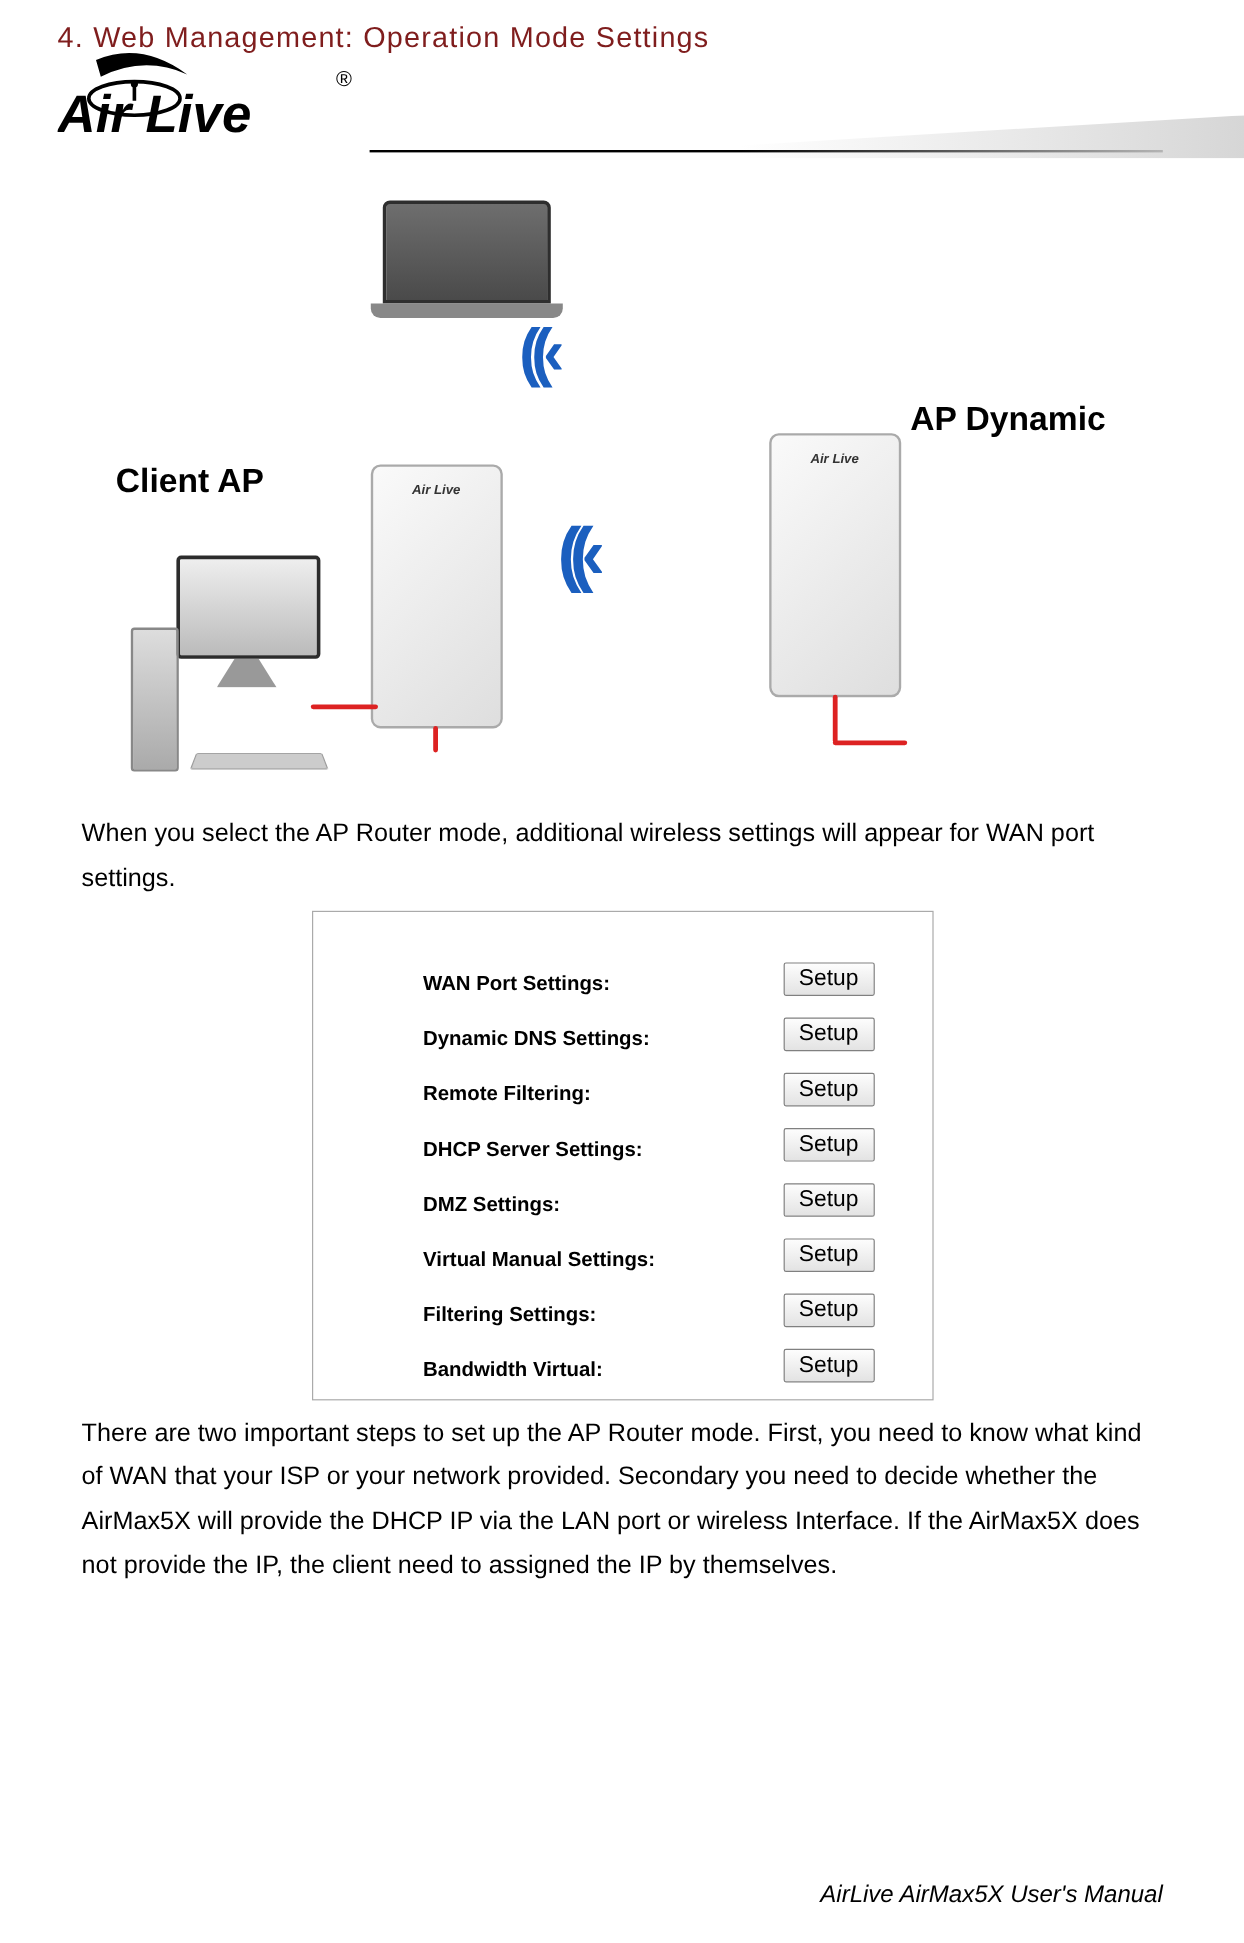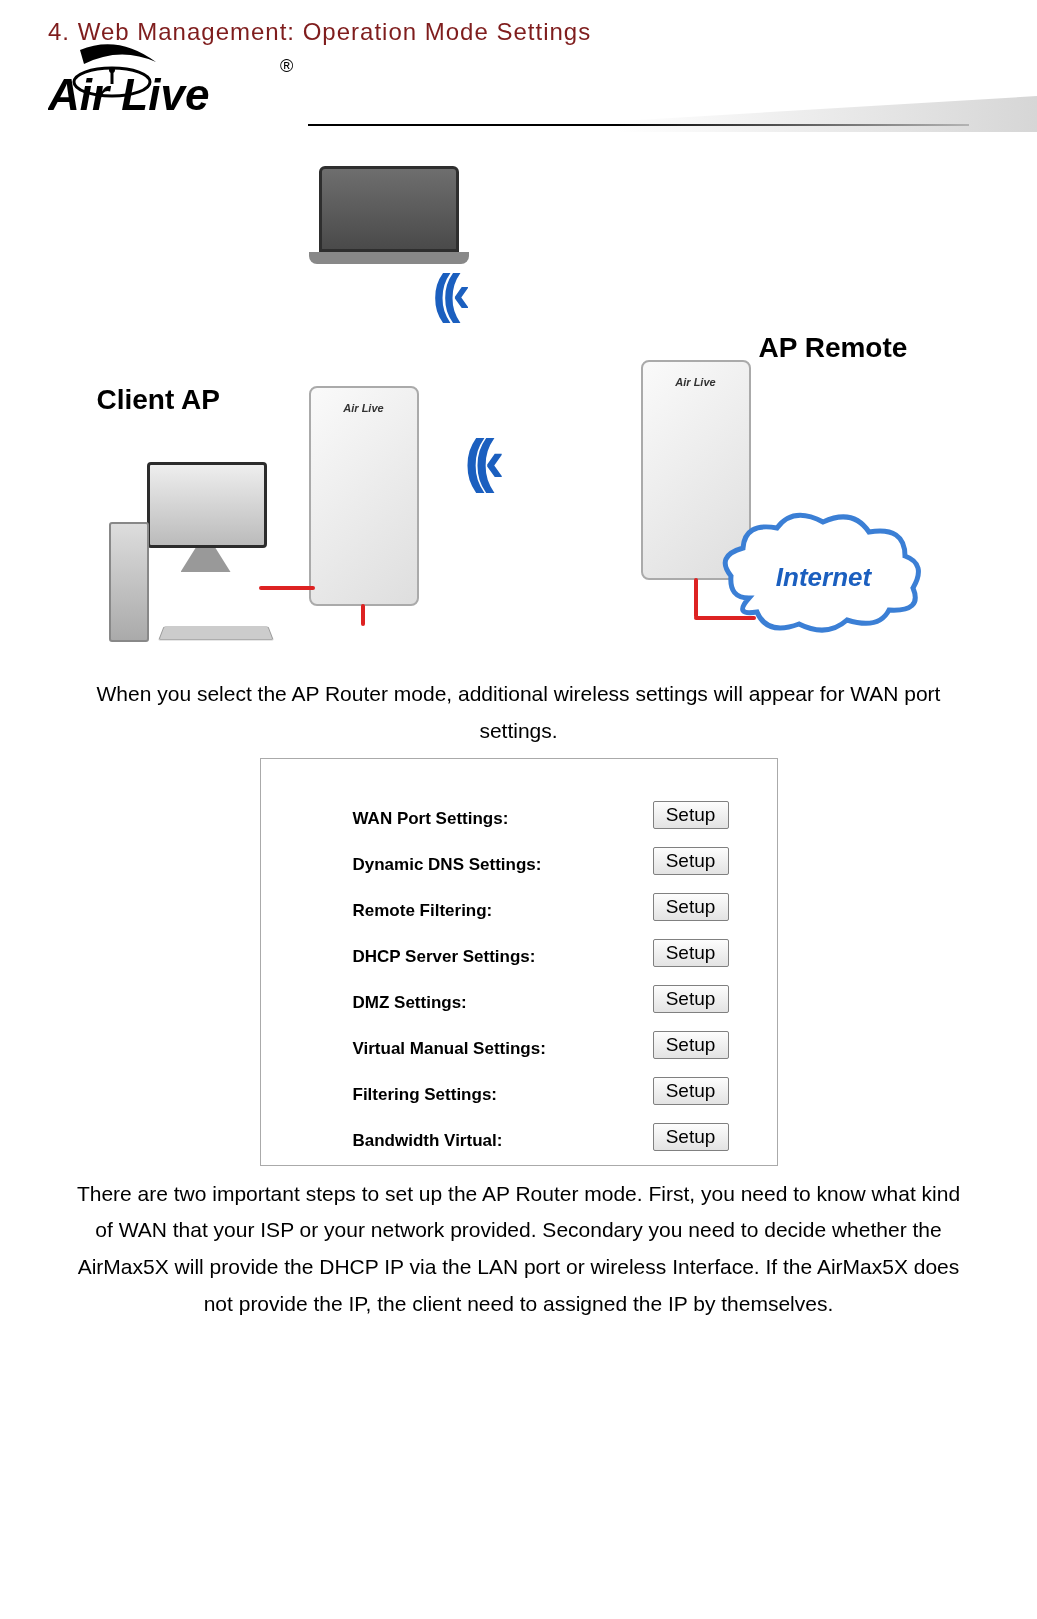--- a/index.html
+++ b/index.html
@@ -171,21 +171,20 @@
   .wire-red.v {
     width: 4px; height: auto;
   }
 
   
   .para {
     font-size: 21px;
     line-height: 1.75;
     margin: 2px 0;
     color: #000;
-    text-align: center;
   }
 
   
   .settings-box {
     width: 518px;
     margin: 8px auto 10px auto;
     border: 1.5px solid #aaa;
     padding: 24px 48px 14px 92px;
     background: #fff;
   }
@@ -272,38 +271,30 @@
       <div class="kb"></div>
     </div>
 
     <div class="ap-unit left">
       <div class="brand">Air Live</div>
     </div>
     <div class="ap-unit right">
       <div class="brand">Air Live</div>
     </div>
 
-    <div class="d-label" style="left:650px; top:166px;">AP Remote</div>
+    <div class="d-label" style="left:650px; top:166px;">AP Dynamic</div>
 
     <div class="wave wave-a">((‹</div>
     <div class="wave wave-b">((‹</div>
 
     <div class="wire-red" style="left:150px; top:420px; width:56px;"></div>
     <div class="wire-red v" style="left:252px; top:438px; height:22px;"></div>
     <div class="wire-red v" style="left:585px; top:412px; height:40px;"></div>
     <div class="wire-red" style="left:585px; top:450px; width:62px;"></div>
 
-    <div class="cloud">
-      <svg width="210" height="130">
-        <g fill="#fff" stroke="#3b7fd5" stroke-width="5">
-          <path d="M30 90 Q10 90 12 68 Q-4 48 24 40 Q26 14 58 20 Q74 -2 104 14 Q134 0 150 24 Q186 18 186 48 Q208 56 194 80 Q204 104 170 102 Q160 122 128 112 Q108 130 80 116 Q48 128 38 104 Q14 108 30 90 Z"></path>
-        </g>
-      </svg>
-      <div class="cloud-label">Internet</div>
-    </div>
   </div>
 
   <p class="para">When you select the AP Router mode, additional wireless settings will appear for WAN port settings.</p>
 
   <div class="settings-box">
     <div class="setting-row">
       <span class="setting-label">WAN Port Settings:</span>
       <button class="setup-btn">Setup</button>
     </div>
     <div class="setting-row">
@@ -334,13 +325,14 @@
       <span class="setting-label">Bandwidth Virtual:</span>
       <button class="setup-btn">Setup</button>
     </div>
   </div>
 
   <p class="para">There are two important steps to set up the AP Router mode. First, you need to know what kind of WAN that your ISP or your network provided. Secondary you need to decide whether the AirMax5X will provide the DHCP IP via the LAN port or wireless Interface. If the AirMax5X does not provide the IP, the client need to assigned the IP by themselves.</p>
 
 </div>
 
 <div class="footer">
+  <div class="footer-manual">AirLive AirMax5X User's Manual</div>
 </div>
 
 </body></html>

